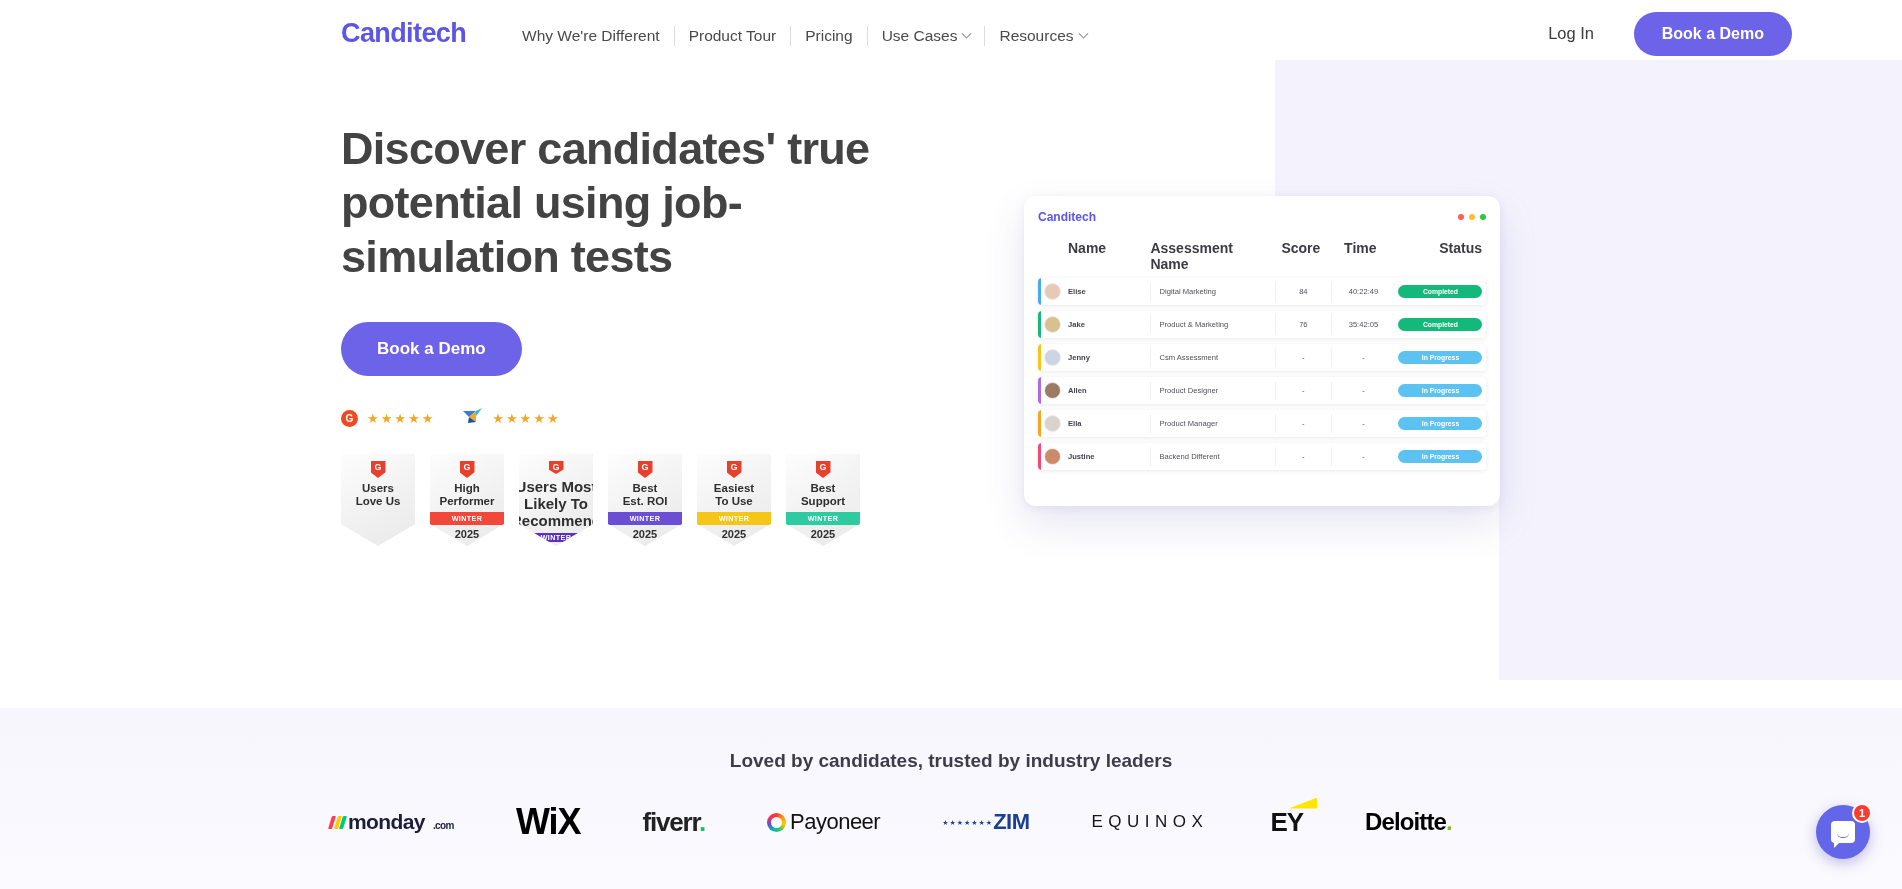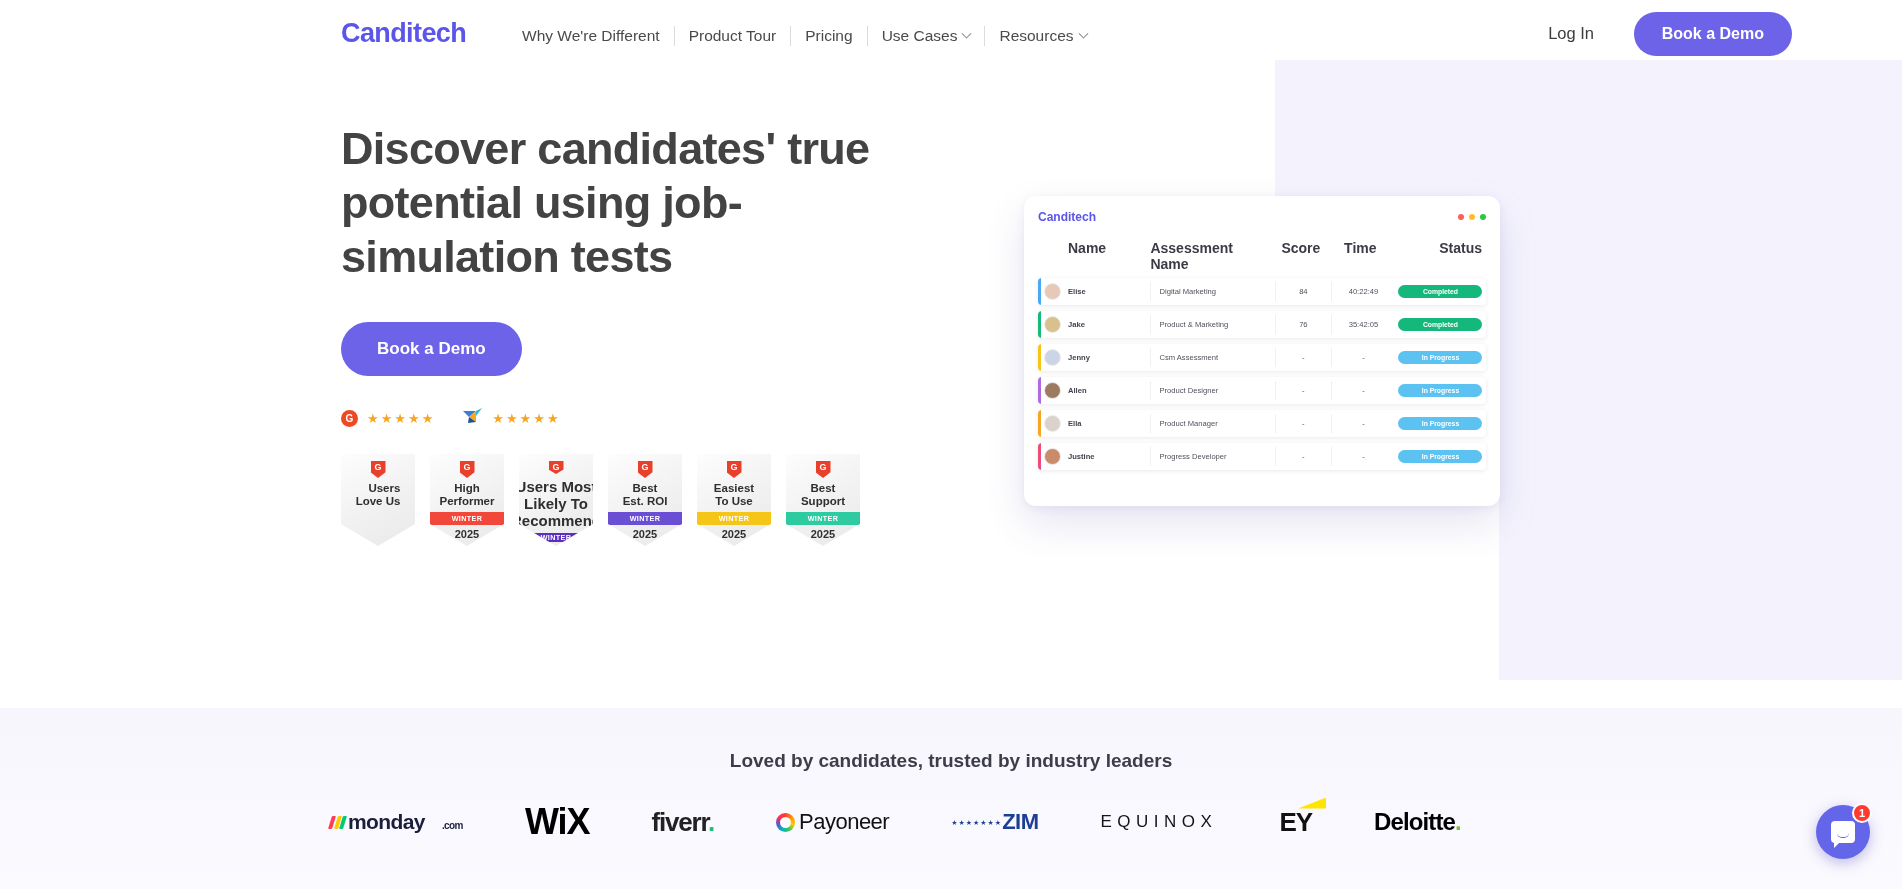--- a/index.html
+++ b/index.html
@@ -178,21 +178,21 @@
     font-size: 19px; font-weight: 700; color:#3d3d4a;
   }
   .logos {
     margin-top: 30px; display:flex; align-items:center; justify-content:flex-start;
     gap: 62px; padding: 0 330px;
   }
   .logo-cell { height: 40px; display:flex; align-items:center; justify-content:center; }
   .l-monday { font-size:21px; font-weight:700; color:#1c1f3b; letter-spacing:-.6px; display:flex;align-items:baseline; }
   .l-monday .slashes { display:inline-flex; gap:1.5px; margin-right:3px; transform: skewX(-17deg); }
   .l-monday .slashes i { width:4px;height:13px;border-radius:1px;display:block; }
-  .l-monday sub { font-size:10px; font-weight:700; margin-left:17px; }
+  .l-monday sub { font-size:10px; font-weight:700; margin-left:8px; }
   .l-wix { font-size:36px; font-weight:700; color:#000; letter-spacing:-1px; }
   .l-fiverr { font-size:26px; font-weight:700; color:#222; letter-spacing:-1.2px; }
   .l-fiverr span { color:#1dbf73; }
   .l-payoneer { font-size:22px; color:#111; display:flex; align-items:center; gap:4px; letter-spacing:-.5px;}
   .payoneer-ring { width:19px;height:19px;border-radius:50%;
     background: conic-gradient(#ff3b30,#ff9500,#ffcc00,#34c759,#00b3c4,#5856d6,#ff2d55,#ff3b30);
     position:relative; }
   .payoneer-ring::after { content:''; position:absolute; inset:4px; border-radius:50%; background:#fbfaff; }
   .l-zim { display:flex; flex-direction:row; align-items:center; color:#1c3f94; }
   .l-zim .stars2 { font-size:7px; letter-spacing:1px; line-height:7px; }
@@ -287,21 +287,21 @@
             <span class="star" style="color: rgb(245, 166, 35);">★</span>
             <span class="star" style="color: rgb(245, 166, 35);">★</span>
             <span class="star" style="color: rgb(245, 166, 35);">★</span>
             <span class="star" style="color: rgb(245, 166, 35);">★</span>
           </span>
         </div>
       </div>
     <div class="badges">
         <div class="badge">
           <div class="badge-g2">G</div>
-          <div class="badge-title big" style="white-space: pre-line; text-align: right;">Users
+          <div class="badge-title big" style="white-space: pre-line;">Users
 Love Us</div>
         </div>
         <div class="badge">
           <div class="badge-g2">G</div>
           <div class="badge-title big" style="white-space: pre-line;">High
 Performer</div>
           <div class="badge-ribbon" style="background: rgb(242, 72, 59);">WINTER</div>
           <div class="badge-year">2025</div>
         </div>
         <div class="badge">
@@ -428,21 +428,21 @@
             </div>
           </div>
         </div>
         <div class="trow">
           <div class="trow-bar" style="background:#ef4b7a"></div>
           <div class="cellwrap">
             <div class="c-name">
               <span class="av" style="background:#c98b6a"></span>
               <span class="nm">Justine</span>
             </div>
-            <div class="c-assess cv">Progress Developer</div>
+            <div class="c-assess cv">Backend Different</div>
             <div class="c-score cv">-</div>
             <div class="c-time cv">-</div>
             <div class="c-status">
               <span class="pill progress">In Progress</span>
             </div>
           </div>
         </div>
       </div>
   </div>
 

